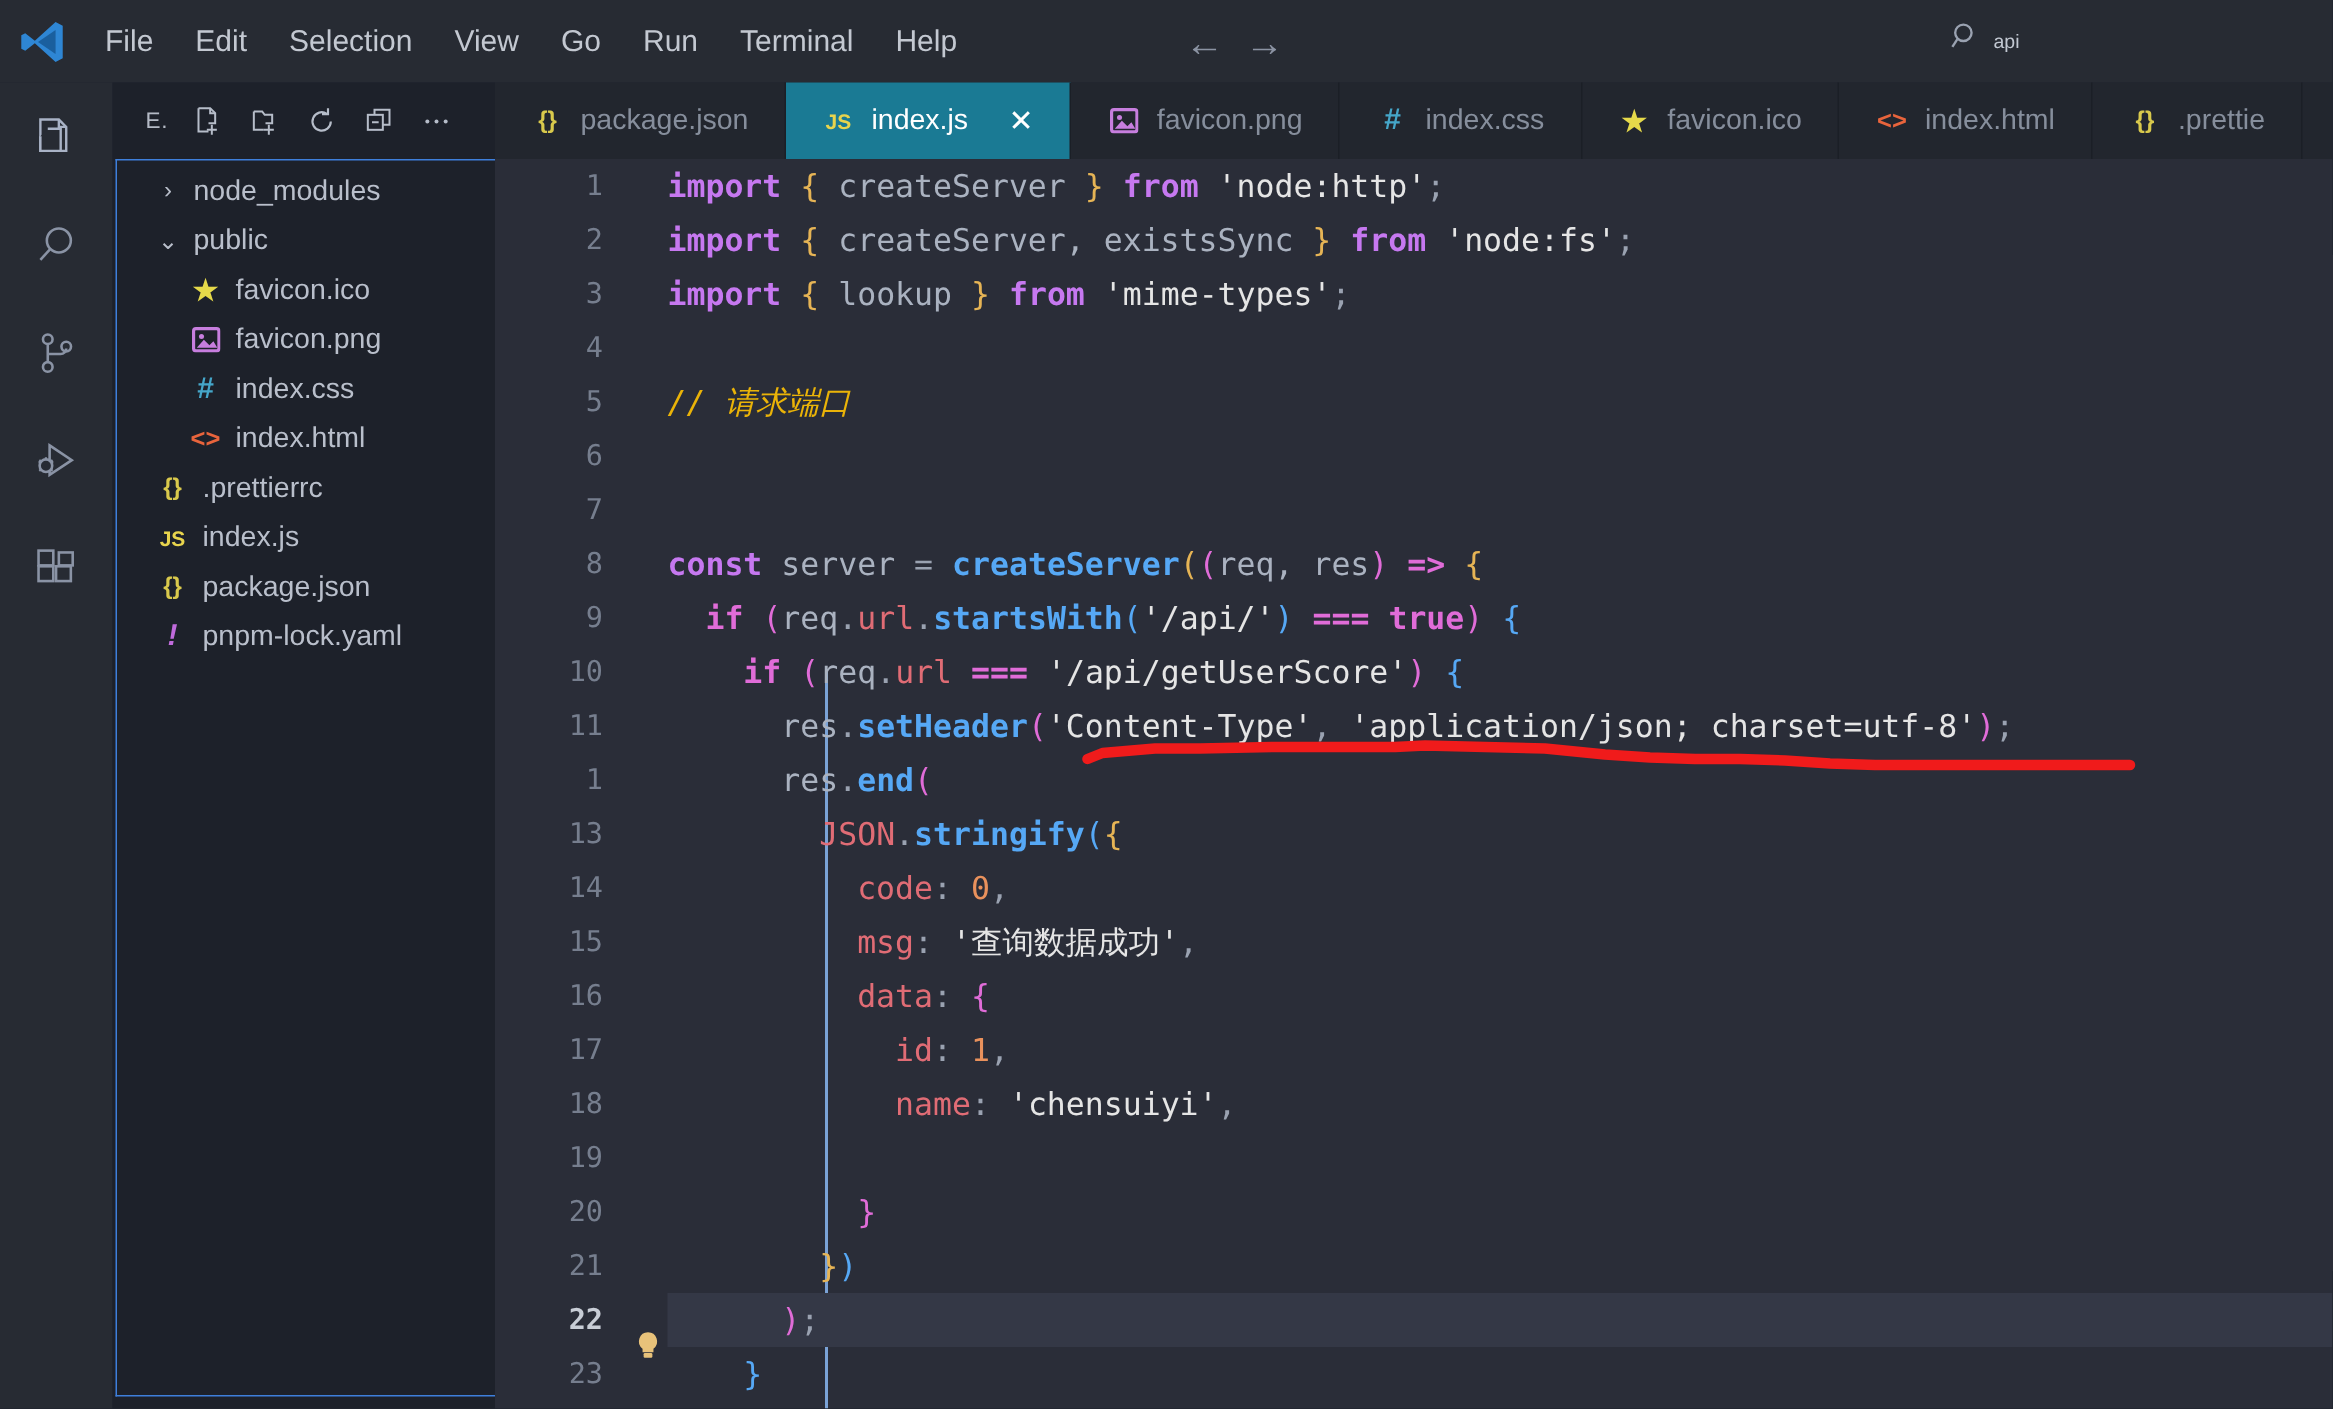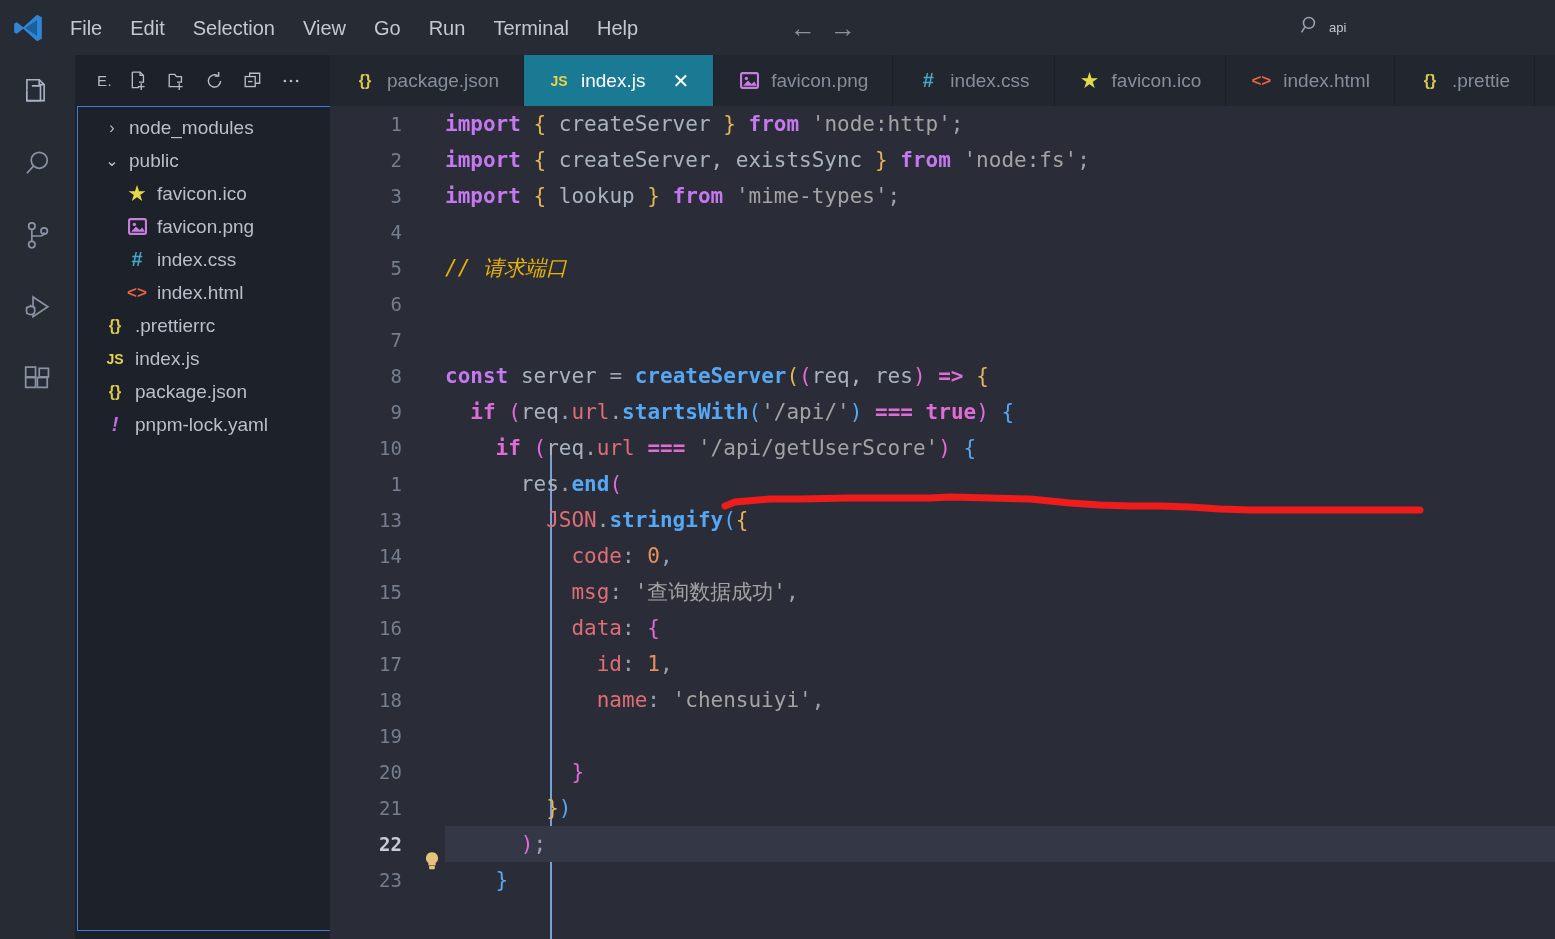--- a/index.html
+++ b/index.html
@@ -108,21 +108,21 @@
   .indent-guide{
     position:absolute; left:220px; top:0px; width:2px;
     background:#7aa2d6;
   }
 
   
   .kw   { color:#c678f0; font-weight:bold; }      
   .kw2  { color:#e06cd8; font-weight:bold; }      
   .ident{ color:#aab2c0; }
   .fn   { color:#56a8f5; font-weight:bold; }
-  .str  { color:#a3a3a3; }
+  .str  { color:#e5e5e5; }
   .num  { color:#e9915c; }
   .prop { color:#e06c75; }
   .brc-y{ color:#e6b455; }
   .brc-p{ color:#e06cd8; }
   .brc-b{ color:#56a8f5; }
   .punc { color:#9aa2b1; }
   .op   { color:#e06cd8; font-weight:bold; }
   .cmt  { color:#eab308; font-style:italic; }
   .bool { color:#e06cd8; font-weight:bold; }
 
@@ -378,20 +378,25 @@
     </div>
     <div class="code-line">
       <span class="ln">9</span>
       <span class="gutter-extra"></span>
       <span class="code">  <span class="kw2">if</span> <span class="brc-p">(</span><span class="ident">req</span><span class="punc">.</span><span class="prop">url</span><span class="punc">.</span><span class="fn">startsWith</span><span class="brc-b">(</span><span class="str">'/api/'</span><span class="brc-b">)</span> <span class="op">===</span> <span class="bool">true</span><span class="brc-p">)</span> <span class="brc-b">{</span></span>
     </div>
     <div class="code-line">
       <span class="ln">10</span>
       <span class="gutter-extra"></span>
       <span class="code">    <span class="kw2">if</span> <span class="brc-p">(</span><span class="ident">req</span><span class="punc">.</span><span class="prop">url</span> <span class="op">===</span> <span class="str">'/api/getUserScore'</span><span class="brc-p">)</span> <span class="brc-b">{</span></span>
+    </div>
+    <div class="code-line">
+      <span class="ln">11</span>
+      <span class="gutter-extra"></span>
+      <span class="code">      <span class="ident">res</span><span class="punc">.</span><span class="fn">setHeader</span><span class="brc-p">(</span><span class="str">'Content-Type'</span><span class="punc">,</span> <span class="str">'application/json; charset=utf-8'</span><span class="brc-p">)</span><span class="punc">;</span></span>
     </div>
     <div class="code-line">
       <span class="ln">1</span>
       <span class="gutter-extra"></span>
       <span class="code">      <span class="ident">res</span><span class="punc">.</span><span class="fn">end</span><span class="brc-p">(</span></span>
     </div>
     <div class="code-line">
       <span class="ln">13</span>
       <span class="gutter-extra"></span>
       <span class="code">        <span class="prop">JSON</span><span class="punc">.</span><span class="fn">stringify</span><span class="brc-b">(</span><span class="brc-y">{</span></span>

